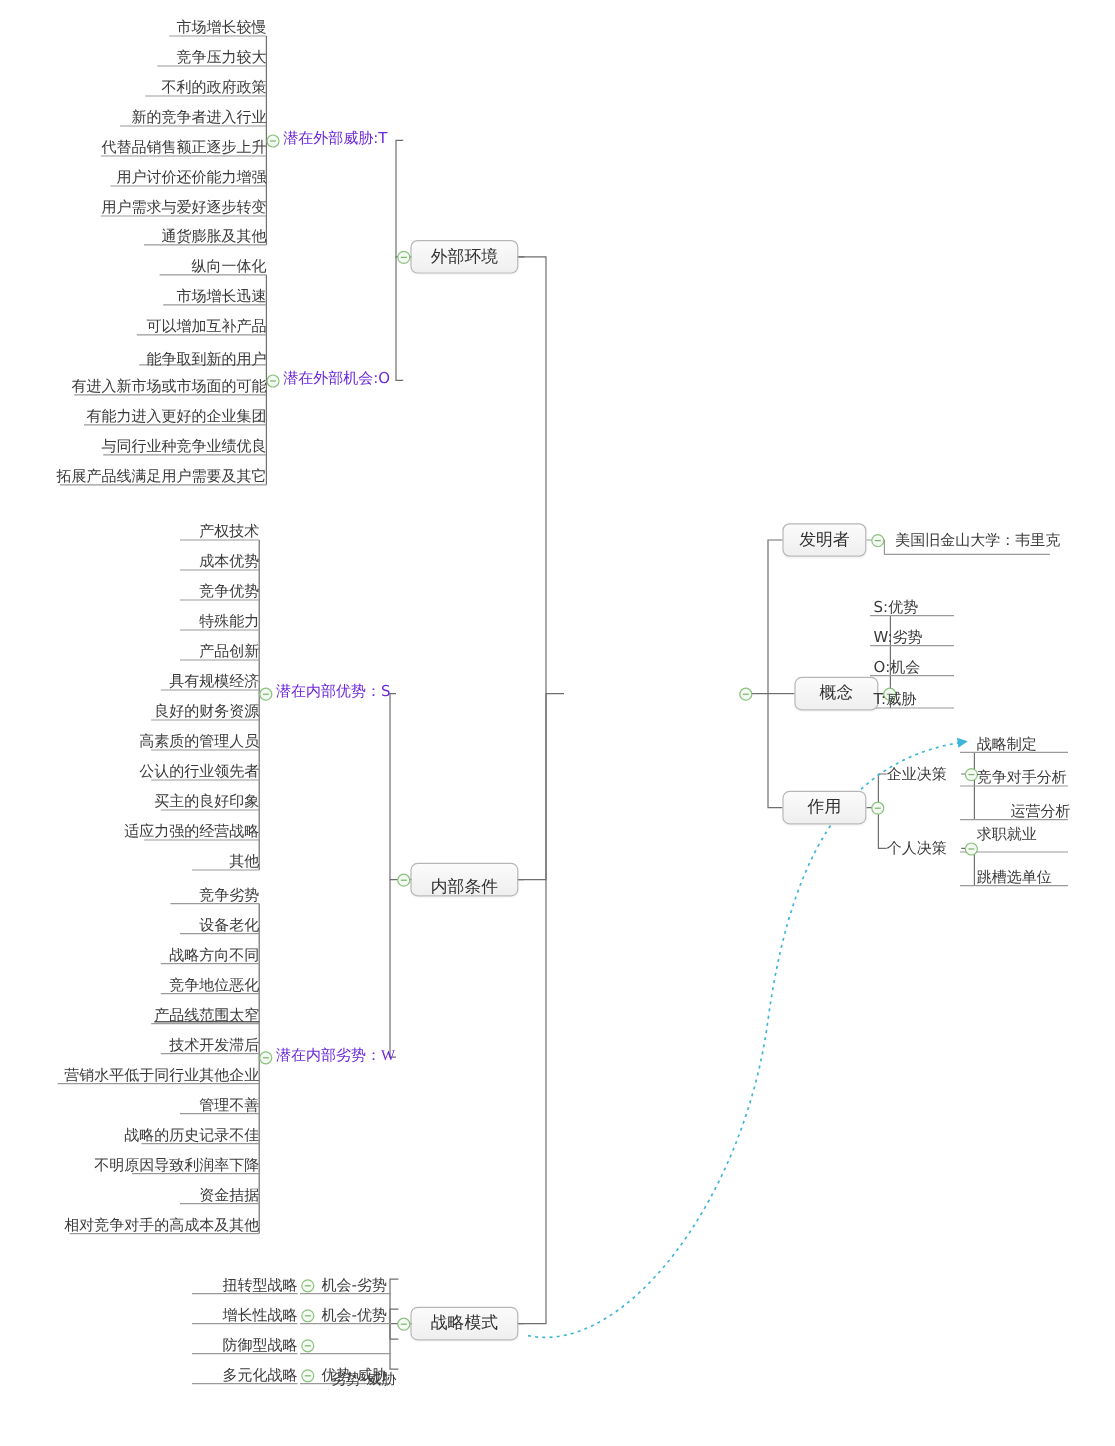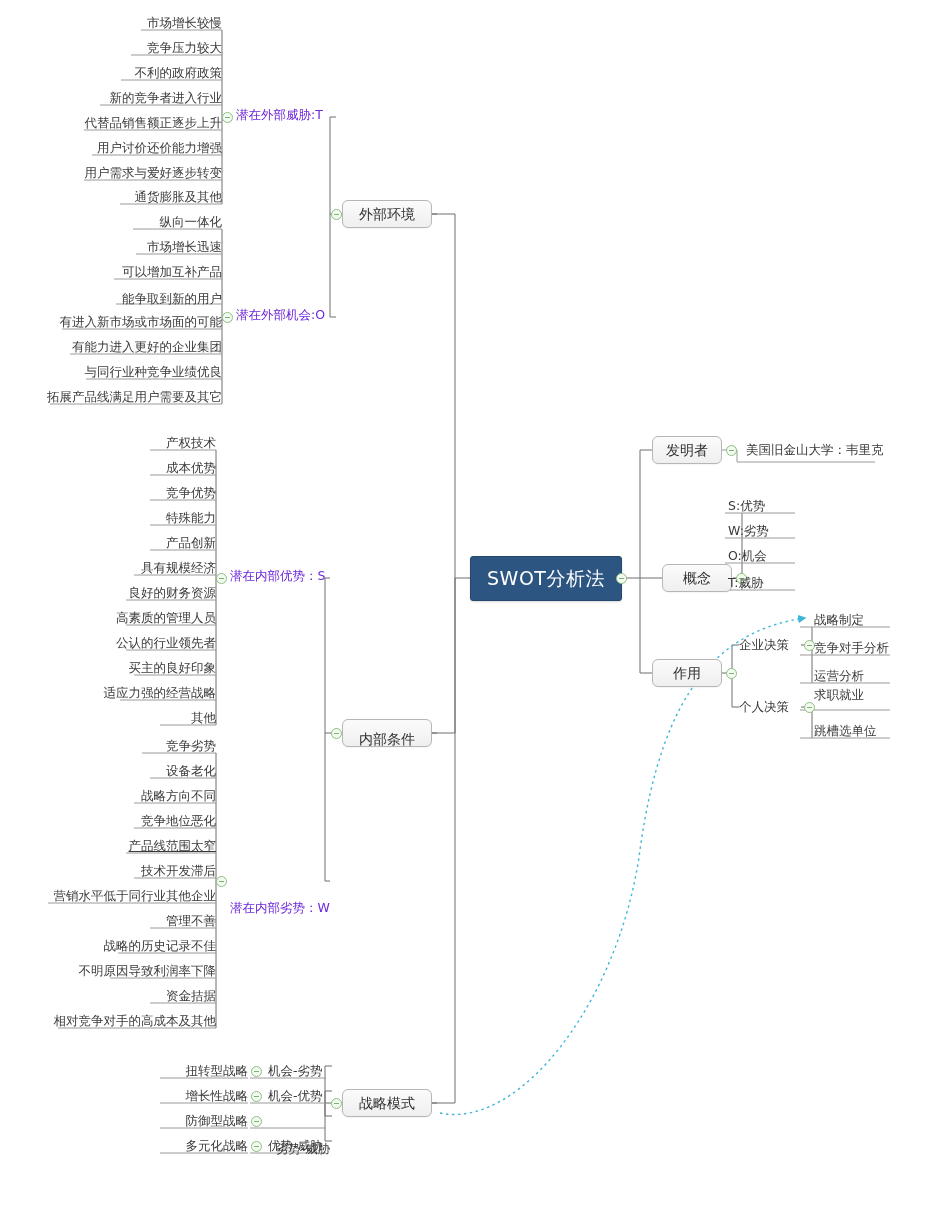--- a/index.html
+++ b/index.html
@@ -222,23 +222,20 @@
     </g>
 
     <defs>
       <marker id="arrowhead" markerWidth="7" markerHeight="7" refX="5" refY="3" orient="auto">
         <path d="M0,0 L6,3 L0,6 Z" fill="#3fb6d8"></path>
       </marker>
     </defs>
     <path d="M440,1113 C520,1130 620,1000 640,850 C662,690 720,630 805,618" fill="none" stroke="#3fb6d8" stroke-width="1.4" stroke-dasharray="2.5,3.5" marker-end="url(#arrowhead)"></path>
   </svg>
 
-  <div class="node rootnode" style="left:470px; top:556px; width:152px; height:45px;">
-    <span>SWOT分析法</span>
-  </div>
   <div class="toggle root-toggle" style="left:616px; top:573px;"></div>
 
   <div class="node boxnode" style="left:342px; top:200px; width:90px; height:28px;">
     <span>外部环境</span>
   </div>
   <div class="toggle" style="left:331px; top:209px;"></div>
 
   <div class="node mid" style="left:236px; top:109px;">
     <span>潜在外部威胁:T</span>
   </div>
@@ -339,21 +336,21 @@
   <div class="node leaf right-align" style="left:124px; top:660px; width:92px;">
       <span>买主的良好印象</span>
     </div>
   <div class="node leaf right-align" style="left:110px; top:685px; width:106px;">
       <span>适应力强的经营战略</span>
     </div>
   <div class="node leaf right-align" style="left:150px; top:710px; width:66px;">
       <span>其他</span>
     </div>
 
-  <div class="node mid" style="left:230px; top:902px;">
+  <div class="node mid" style="left:230px; top:873px;font-family:Liberation Serif, serif;">
     <span>潜在内部劣势：W</span>
   </div>
   <div class="toggle" style="left:216px; top:876px;"></div>
 
   <div class="node leaf right-align" style="left:132px; top:738px; width:84px;">
       <span>竞争劣势</span>
     </div>
   <div class="node leaf right-align" style="left:140px; top:763px; width:76px;">
       <span>设备老化</span>
     </div>
@@ -458,21 +455,21 @@
   <div class="node leaf left-align" style="left:739px; top:637px; width:62px;">
     <span>企业决策</span>
   </div>
   <div class="toggle" style="left:804px; top:640px;"></div>
   <div class="node leaf left-align" style="left:814px; top:612px; width:80px;">
       <span>战略制定</span>
     </div>
   <div class="node leaf left-align" style="left:814px; top:640px; width:90px;">
       <span>竞争对手分析</span>
     </div>
-  <div class="node leaf left-align" style="left:814px; top:668px; width:80px;">
+  <div class="node leaf left-align" style="left:814px; top:668px; width:80px;padding-left:28px;">
       <span>运营分析</span>
     </div>
 
   <div class="node leaf left-align" style="left:739px; top:699px; width:62px;">
     <span>个人决策</span>
   </div>
   <div class="toggle" style="left:804px; top:702px;"></div>
   <div class="node leaf left-align" style="left:814px; top:667px; width:80px;margin-top:20px;">
       <span>求职就业</span>
     </div>

